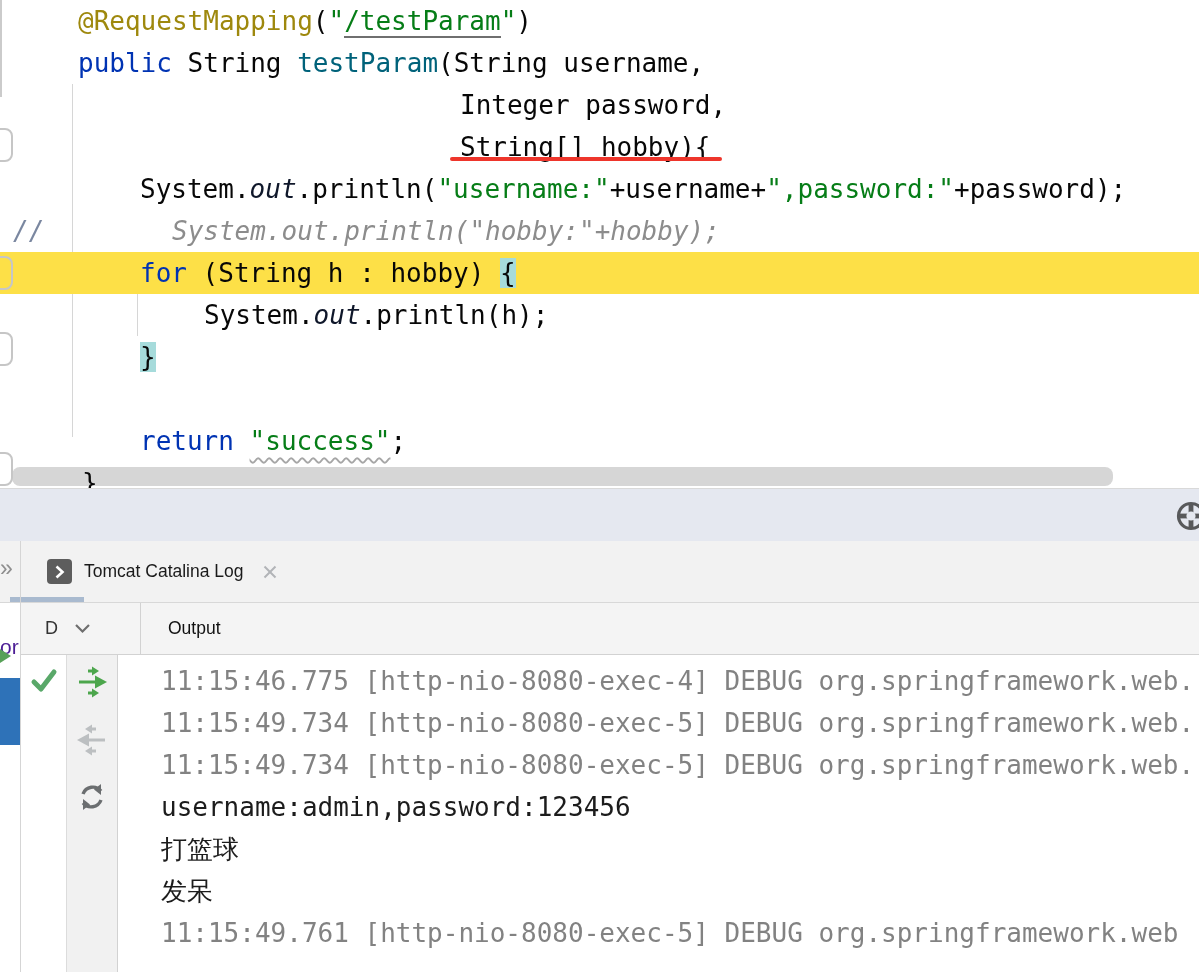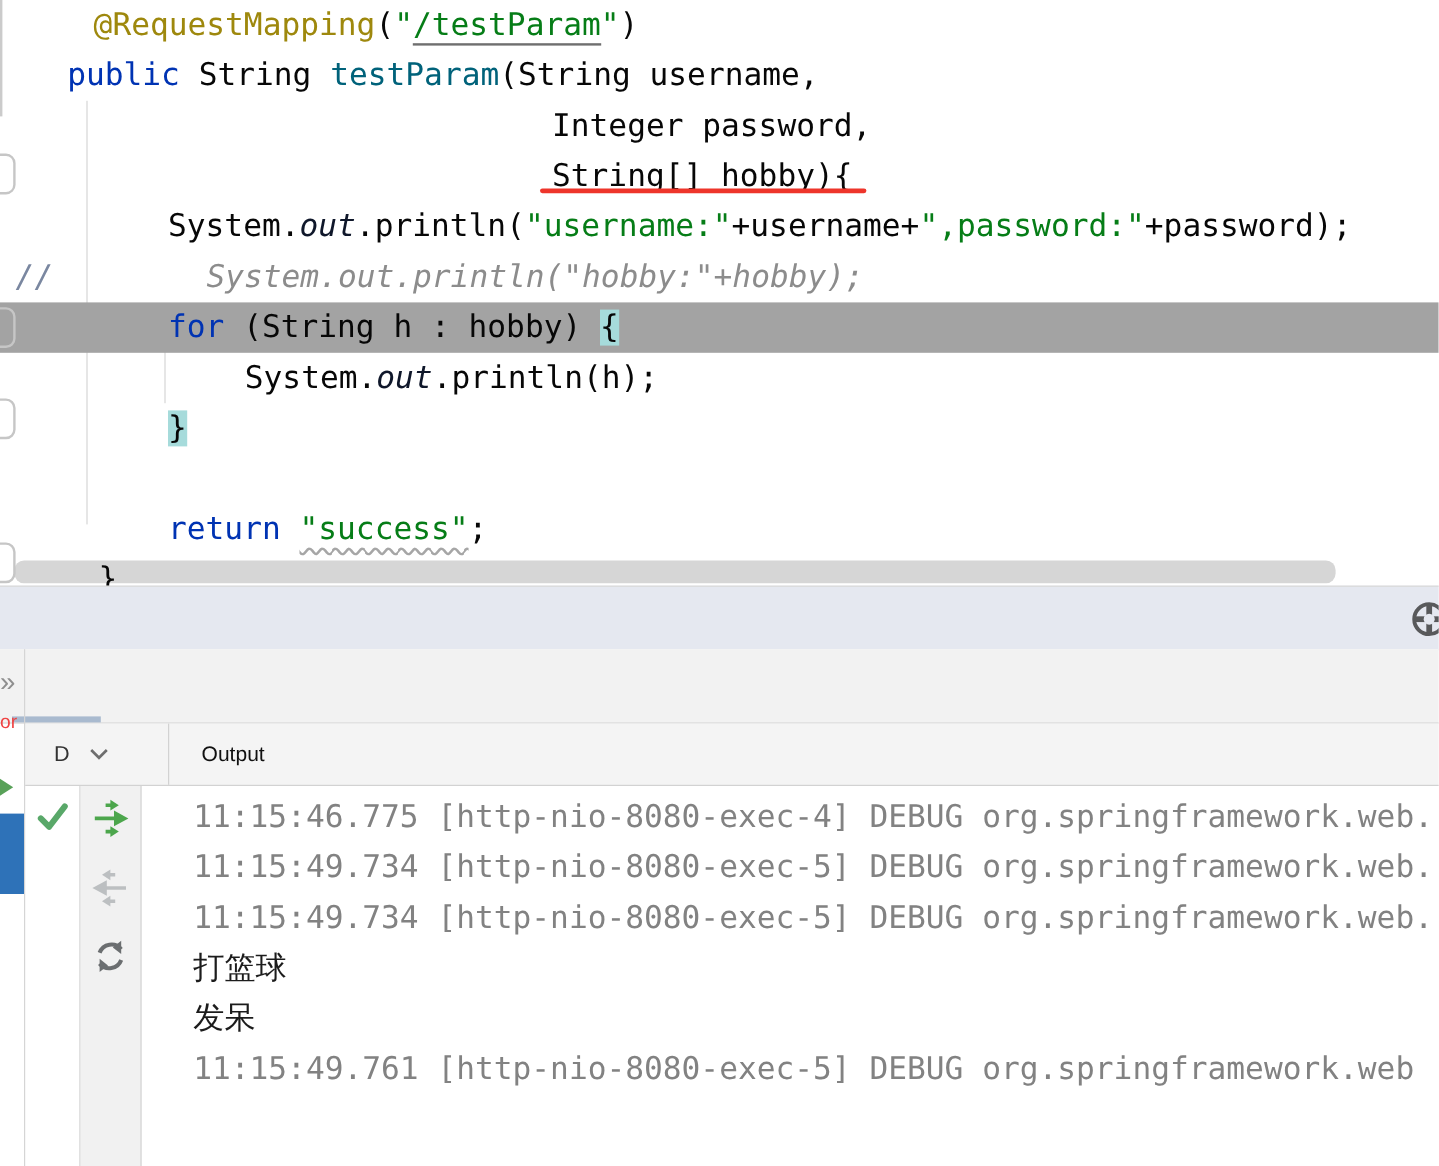--- a/index.html
+++ b/index.html
@@ -3,21 +3,21 @@
 <meta charset="utf-8">
 <style>
   html,body{margin:0;padding:0;background:#fff;width:1199px;height:972px;overflow:hidden;
             font-family:"Liberation Sans",sans-serif;position:relative;}
   .abs{position:absolute;}
   
   #editor{position:absolute;left:0;top:0;width:1199px;height:488px;background:#ffffff;overflow:hidden;}
   #code-area{position:absolute;left:0;top:0;right:0;bottom:0;
              font-family:"DejaVu Sans Mono","Liberation Mono",monospace;font-size:26px;}
   .code-line{position:absolute;left:0;right:0;height:42px;line-height:42px;white-space:pre;color:#070707;}
-  .code-line.caret-row{background:#a3a3a3;}
+  .code-line.caret-row{background:#fde047;}
   .tokens{display:inline-block;}
   .tk-annotation{color:#9e880d;}
   .tk-keyword{color:#0033b3;}
   .tk-plain{color:#070707;}
   .tk-method{color:#00627a;}
   .tk-string{color:#067d17;}
   .tk-link{color:#067d17;border-bottom:2px solid #6f6f6f;}
   .tk-field{color:#0f172a;font-style:italic;}
   .tk-comment{color:#8c8c8c;font-style:italic;}
   .tk-brace{background:#a6dbdb;}
@@ -55,38 +55,38 @@
   
   #panel-body{position:absolute;left:21px;top:114px;right:0;bottom:0;display:flex;overflow:hidden;}
   #status-column{width:45px;background:#fff;display:flex;flex-direction:column;align-items:center;padding-top:12px;}
   #toolbar-column{width:50px;background:#f1f1f1;border-left:1px solid #dcdcdc;border-right:1px solid #d2d2d2;
                   display:flex;flex-direction:column;align-items:center;padding-top:10px;gap:24px;}
   #console-output{flex:1;background:#fff;padding:5px 0 0 27px;
                   font-family:"DejaVu Sans Mono","Liberation Mono",monospace;font-size:26px;overflow:hidden;margin-left:16px;}
   .console-line{height:42px;line-height:42px;white-space:pre;color:#1c1c1c;}
   .console-line.muted{color:#828282;}
   
-  #left-remnant-text{left:0;top:594px;font-size:16px;color:#ef4444;}
+  #left-remnant-text{left:0;top:635px;font-size:21px;color:#4c1d95;}
   #left-remnant-play{left:-3px;top:647px;width:0;height:0;border-left:14px solid #58a158;border-top:9px solid transparent;border-bottom:9px solid transparent;}
   #left-remnant-selection{left:0;top:678px;width:20px;height:67px;background:#2e72b8;}
 </style>
 </head>
 <body>
 
 <div id="editor">
   <div id="left-edge-line" class="abs"></div>
   <div class="fold-marker" style="top:128px;"></div>
   <div class="fold-marker" style="top:256px;"></div>
   <div class="fold-marker" style="top:332px;"></div>
   <div class="fold-marker" style="top:452px;"></div>
   <div id="guide-1" class="indent-guide"></div>
   <div id="guide-2" class="indent-guide"></div>
   <div id="code-area">
       <div class="code-line" style="top: 0px;"><span class="tokens" style="margin-left: 78px;"><span class="tk-annotation">@RequestMapping</span><span class="tk-plain">(</span><span class="tk-string">"</span><span class="tk-link">/testParam</span><span class="tk-string">"</span><span class="tk-plain">)</span></span></div>
-      <div class="code-line" style="top: 42px;"><span class="tokens" style="margin-left: 56px; text-align: center;"><span class="tk-keyword">public</span><span class="tk-plain"> String </span><span class="tk-method">testParam</span><span class="tk-plain">(String username,</span></span></div>
+      <div class="code-line" style="top: 42px;"><span class="tokens" style="margin-left: 78px; text-align: center;"><span class="tk-keyword">public</span><span class="tk-plain"> String </span><span class="tk-method">testParam</span><span class="tk-plain">(String username,</span></span></div>
       <div class="code-line" style="top: 84px;"><span class="tokens" style="margin-left: 460px;"><span class="tk-plain">Integer password,</span></span></div>
       <div class="code-line" style="top: 126px;"><span class="tokens" style="margin-left: 460px;"><span class="tk-plain">String[] hobby){</span></span></div>
       <div class="code-line" style="top: 168px;"><span class="tokens" style="margin-left: 140px;"><span class="tk-plain">System.</span><span class="tk-field">out</span><span class="tk-plain">.println(</span><span class="tk-string">"username:"</span><span class="tk-plain">+username+</span><span class="tk-string">",password:"</span><span class="tk-plain">+password);</span></span></div>
       <div class="code-line" style="top: 210px;"><span class="gutter-comment">//</span><span class="tokens" style="margin-left: 172px;"><span class="tk-comment">System.out.println("hobby:"+hobby);</span></span></div>
       <div class="code-line caret-row" style="top: 252px;"><span class="tokens" style="margin-left: 140px;"><span class="tk-keyword">for</span><span class="tk-plain"> (String h : hobby) </span><span class="tk-brace">{</span></span></div>
       <div class="code-line" style="top: 294px;"><span class="tokens" style="margin-left: 204px;"><span class="tk-plain">System.</span><span class="tk-field">out</span><span class="tk-plain">.println(h);</span></span></div>
       <div class="code-line" style="top: 336px;"><span class="tokens" style="margin-left: 140px;"><span class="tk-brace">}</span></span></div>
       <div class="code-line" style="top: 378px;"><span class="tokens" style="margin-left: 140px;"></span></div>
       <div class="code-line" style="top: 420px;"><span class="tokens" style="margin-left: 140px;"><span class="tk-keyword">return</span><span class="tk-plain"> </span><span class="tk-typo">"success"</span><span class="tk-plain">;</span></span></div>
       <div class="code-line" style="top: 462px;"><span class="tokens" style="margin-left: 82px;"><span class="tk-plain">}</span></span></div>
@@ -105,20 +105,36 @@
       <rect x="6" y="15.6" width="24" height="4.8" fill="#58595b"></rect>
       <circle cx="18" cy="18" r="4.6" fill="#e5e8f0"></circle>
     </svg>
   </span>
 </div>
 
 <div id="tool-window" class="abs">
   <div id="tab-bar">
     <span id="hidden-tabs-chevron">»</span>
     <div id="tabs-container">
+        <div class="tab">
+          <span class="tab-badge">
+            <svg width="11" height="14" viewBox="0 0 11 14">
+              <polyline points="2.5,1.5 8.5,7 2.5,12.5" fill="none" stroke="#ffffff" stroke-width="2.6"></polyline>
+            </svg>
+          </span>
+          <span class="tab-label">Tomcat Catalina Log</span>
+          <span class="tab-close">
+            <svg width="16" height="16" viewBox="0 0 16 16">
+              <g stroke="#b2b4b7" stroke-width="2">
+                <line x1="2.5" y1="2.5" x2="13.5" y2="13.5"></line>
+                <line x1="13.5" y1="2.5" x2="2.5" y2="13.5"></line>
+              </g>
+            </svg>
+          </span>
+        </div>
       </div>
     <div id="server-tab-underline"></div>
   </div>
 
   <div id="panel-border-left"></div>
 
   <div id="panel-header">
     <div id="log-level-dropdown">
       <span id="log-level-value">D</span>
       <svg width="15" height="10" viewBox="0 0 15 10">
@@ -163,20 +179,21 @@
         <g fill="#6b6e70">
           <polygon points="25,3 25,14 18,8.5"></polygon>
           <polygon points="7,29 7,18 14,23.5"></polygon>
         </g>
       </svg>
     </div>
     <div id="console-output">
         <div class="console-line muted">11:15:46.775 [http-nio-8080-exec-4] DEBUG org.springframework.web.</div>
         <div class="console-line muted">11:15:49.734 [http-nio-8080-exec-5] DEBUG org.springframework.web.</div>
         <div class="console-line muted">11:15:49.734 [http-nio-8080-exec-5] DEBUG org.springframework.web.</div>
+        <div class="console-line">username:admin,password:123456</div>
         <div class="console-line">打篮球</div>
         <div class="console-line">发呆</div>
         <div class="console-line muted">11:15:49.761 [http-nio-8080-exec-5] DEBUG org.springframework.web</div>
       </div>
   </div>
 </div>
 
 <span id="left-remnant-text" class="abs">or</span>
 <div id="left-remnant-play" class="abs"></div>
 <div id="left-remnant-selection" class="abs">

